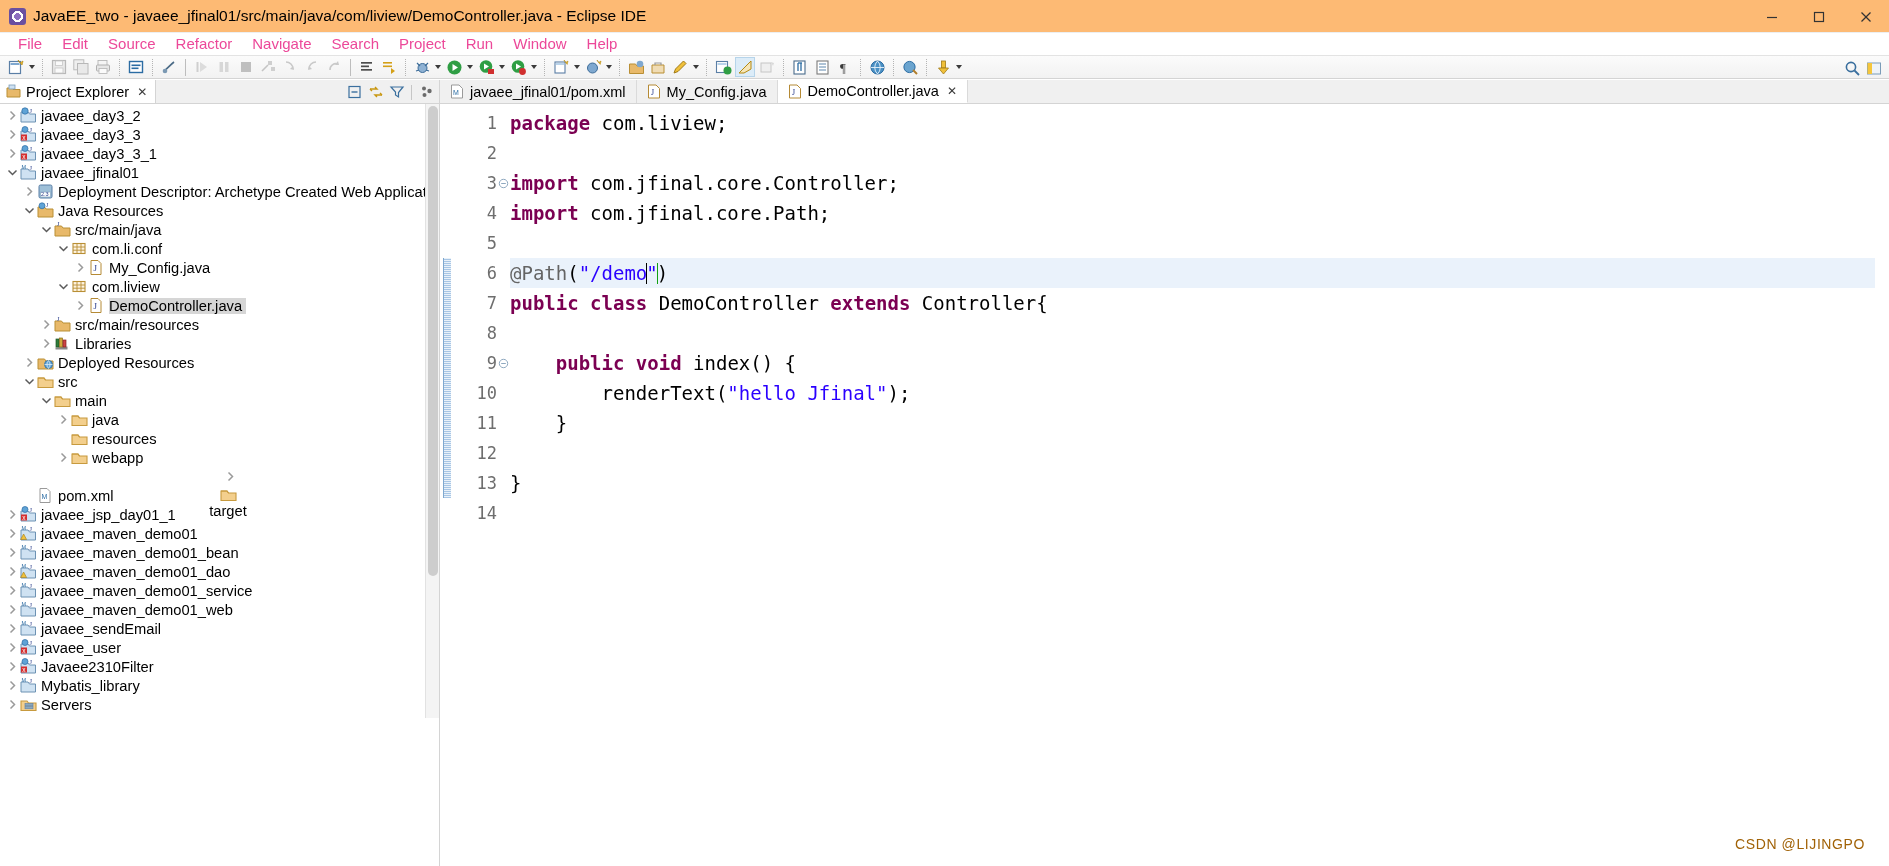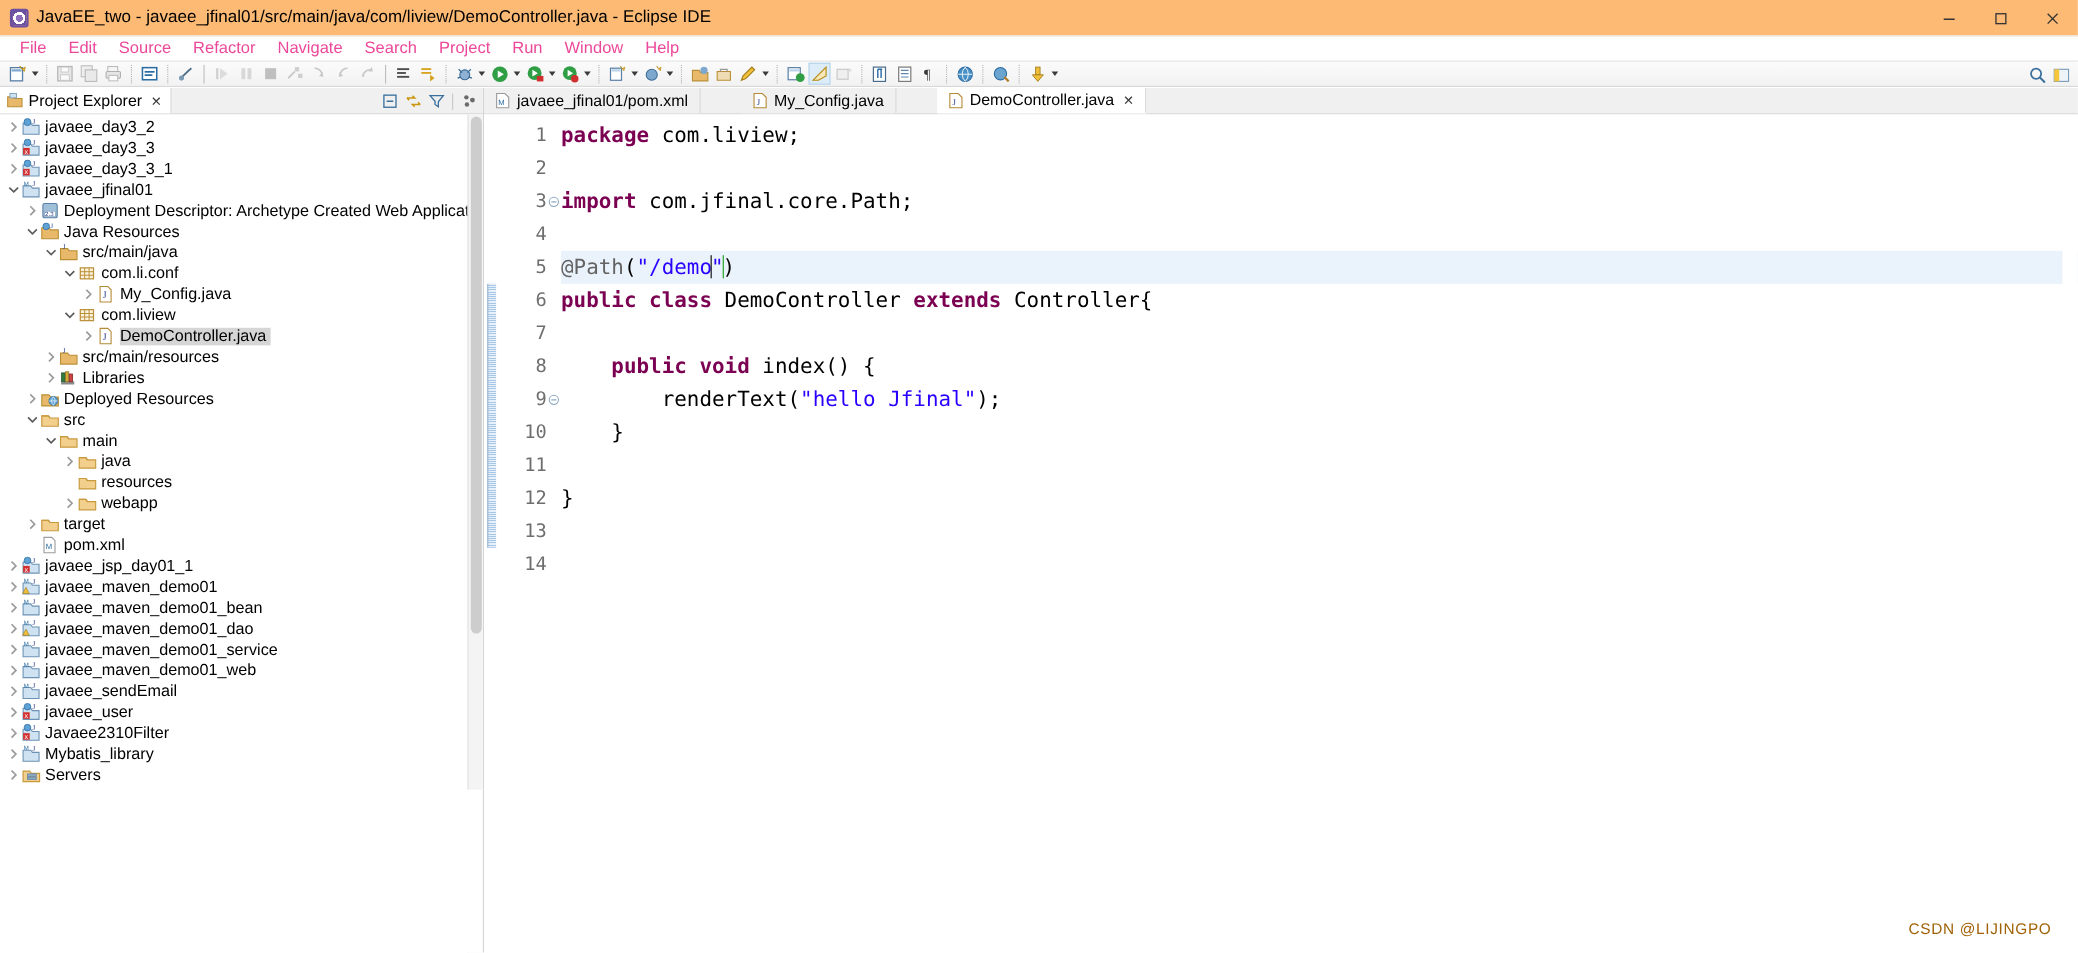--- a/index.html
+++ b/index.html
@@ -122,21 +122,21 @@
   }
   .sb-thumb{
     position:absolute; left:2px; width:10px; top:2px; height:470px;
     background:#cdcdcd; border-radius:5px;
   }
 
   
   .editor-area{ flex:1; display:flex; flex-direction:column; min-width:0; position:relative; }
   .ed-tabbar{
     height:24px;display:flex;align-items:stretch;
-    background:#f0f0f0;border-bottom:1px solid #d4d4d4; position:relative;gap:37px;
+    background:#f0f0f0;border-bottom:1px solid #d4d4d4; position:relative;
   }
   .ed-tab{
     display:flex;align-items:center;gap:6px;padding:0 10px;
     font-size:14.5px;color:#000;background:#f0f0f0;
     border-right:1px solid #dadada;
   }
   .ed-tab.active{ background:#ffffff; border-bottom:1px solid #ffffff; }
   .ed-tab .et-icon{ width:14px;height:15px;flex:none; }
   .et-close{ font-size:12px;color:#3a3a3a;margin-left:2px; }
 
@@ -813,21 +813,21 @@
             </svg>
           </span>
           <span class="ic">
             <svg width="17" height="17" viewBox="0 0 17 17">
               <path d="M1 5 h6 l1.5 2 h7.5 v7.5 h-15z" fill="#f3cf8d" stroke="#c79a3e" stroke-width="1.1"></path>
               <path d="M1 5 h6 l1.5 2" fill="none" stroke="#c79a3e" stroke-width="1.1"></path>
             </svg>
           </span>
           <span class="lbl">webapp</span>
         </div>
-        <div class="row" style="padding-left: 21px;">
+        <div class="row" style="padding-left: 21px; flex-direction: column;">
           <span class="twisty">
             <svg width="11" height="11" viewBox="0 0 11 11">
               <path d="M3.5 1.5 L7.5 5.5 L3.5 9.5" fill="none" stroke="#9a9a9a" stroke-width="1.5"></path>
             </svg>
           </span>
           <span class="ic">
             <svg width="17" height="17" viewBox="0 0 17 17">
               <path d="M1 5 h6 l1.5 2 h7.5 v7.5 h-15z" fill="#f3cf8d" stroke="#c79a3e" stroke-width="1.1"></path>
               <path d="M1 5 h6 l1.5 2" fill="none" stroke="#c79a3e" stroke-width="1.1"></path>
             </svg>
@@ -1084,20 +1084,21 @@
             </span></div>
           <div class="ln"><span>10</span></div>
           <div class="ln"><span>11</span></div>
           <div class="ln"><span>12</span></div>
           <div class="ln"><span>13</span></div>
           <div class="ln"><span>14</span></div>
         </div>
       <div class="code" id="code">
           <div class="cl"><span class="kw">package</span><span> com.liview;</span></div>
           <div class="cl"><span></span></div>
+          <div class="cl"><span class="kw">import</span><span> com.jfinal.core.Controller;</span></div>
           <div class="cl"><span class="kw">import</span><span> com.jfinal.core.Path;</span></div>
           <div class="cl"><span></span></div>
           <div class="cl hl"><span class="annotated">@Path</span><span>(</span><span class="str">"/demo</span><span class="caret"></span><span class="str">"</span><span class="caret2"></span><span>)</span></div>
           <div class="cl"><span class="kw">public</span><span> </span><span class="kw">class</span><span> DemoController </span><span class="kw">extends</span><span> Controller{</span></div>
           <div class="cl"><span></span></div>
           <div class="cl"><span>    </span><span class="kw">public</span><span> </span><span class="kw">void</span><span> index() {</span></div>
           <div class="cl"><span>        renderText(</span><span class="str">"hello Jfinal"</span><span>);</span></div>
           <div class="cl"><span>    }</span></div>
           <div class="cl"><span></span></div>
           <div class="cl"><span>}</span></div>

